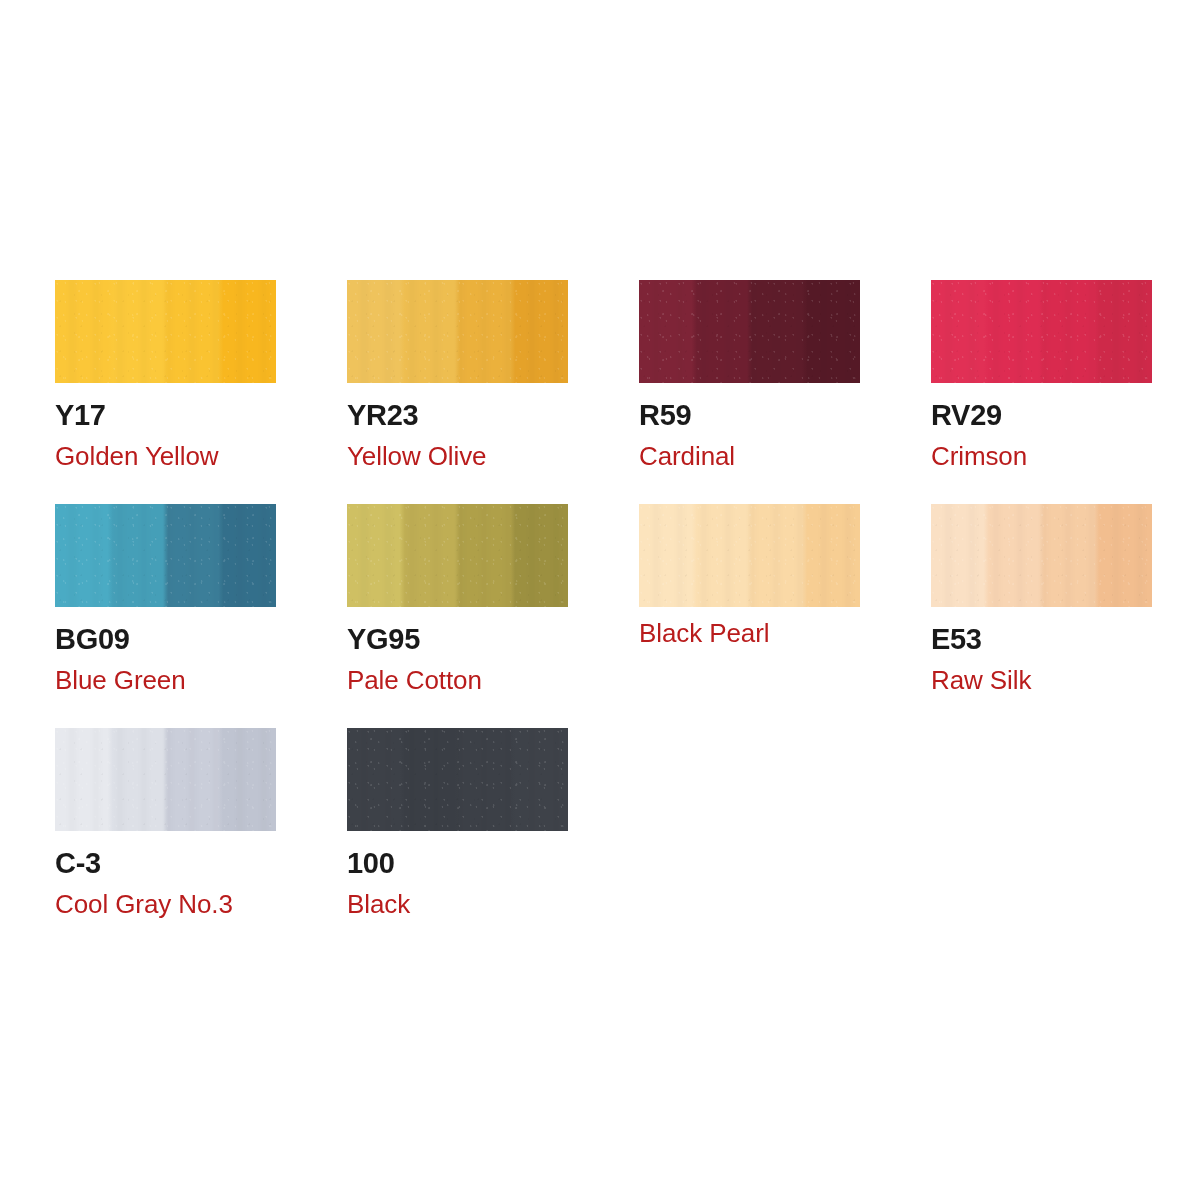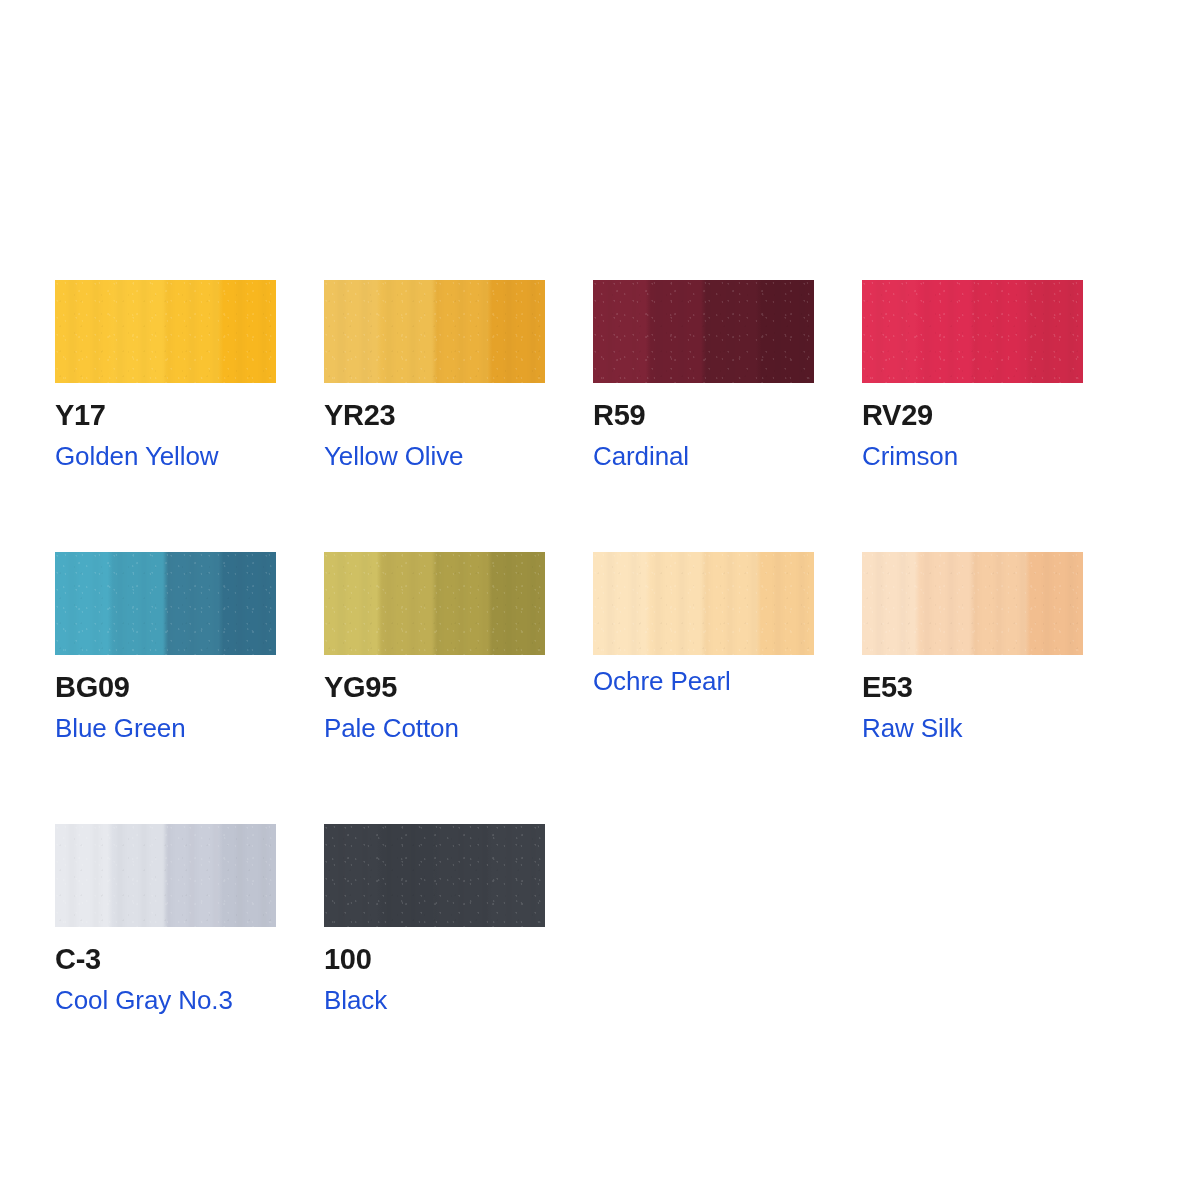--- a/index.html
+++ b/index.html
@@ -20,21 +20,20 @@
   #palette-grid {
     position: absolute;
     left: 55px;
     top: 280px;
     width: 1090px;
     display: grid;
     grid-template-columns: repeat(4, 221px);
     column-gap: 71px;
     grid-template-rows: repeat(3, 224px);
     row-gap: 0px;
-    gap: 48px;
   }
 
   .swatch-card {
     width: 221px;
     position: relative;
   }
 
   .swatch-chip {
     width: 221px;
     height: 103px;
@@ -85,21 +84,21 @@
     color: #1a1a1a;
     letter-spacing: -0.3px;
     margin-top: 18px;
     line-height: 1;
     white-space: nowrap;
   }
 
   .swatch-name {
     font-size: 26px;
     font-weight: normal;
-    color: #1d4ed8;
+    color: #b91c1c;
     letter-spacing: -0.1px;
     margin-top: 13px;
     line-height: 1;
     white-space: nowrap;
   }
 </style>
 </head>
 <body style="background: rgb(255, 255, 255);">
 
 <div id="palette-grid">
@@ -156,21 +155,21 @@
       </div>
       <div class="swatch-code">YG95</div>
       <div class="swatch-name">Pale Cotton</div>
     </div>
     <div class="swatch-card">
       <div class="swatch-chip">
         <div class="bands" style="background: linear-gradient(to right, rgb(252, 228, 189) 0%, rgb(252, 228, 189) 23.8%, rgb(251, 223, 178) 26.2%, rgb(251, 223, 178) 48.8%, rgb(250, 217, 166) 51.2%, rgb(250, 217, 166) 73.8%, rgb(247, 206, 147) 76.2%, rgb(247, 206, 147) 100%);"></div>
         <div class="streaks"></div>
         <div class="grain"></div>
       </div>
-      <div class="swatch-name">Ochre Pearl</div>
+      <div class="swatch-name">Black Pearl</div>
     </div>
     <div class="swatch-card">
       <div class="swatch-chip">
         <div class="bands" style="background: linear-gradient(to right, rgb(250, 224, 196) 0%, rgb(250, 224, 196) 23.8%, rgb(248, 213, 179) 26.2%, rgb(248, 213, 179) 48.8%, rgb(246, 205, 164) 51.2%, rgb(246, 205, 164) 73.8%, rgb(242, 190, 143) 76.2%, rgb(242, 190, 143) 100%);"></div>
         <div class="streaks"></div>
         <div class="grain"></div>
       </div>
       <div class="swatch-code">E53</div>
       <div class="swatch-name">Raw Silk</div>
     </div>

